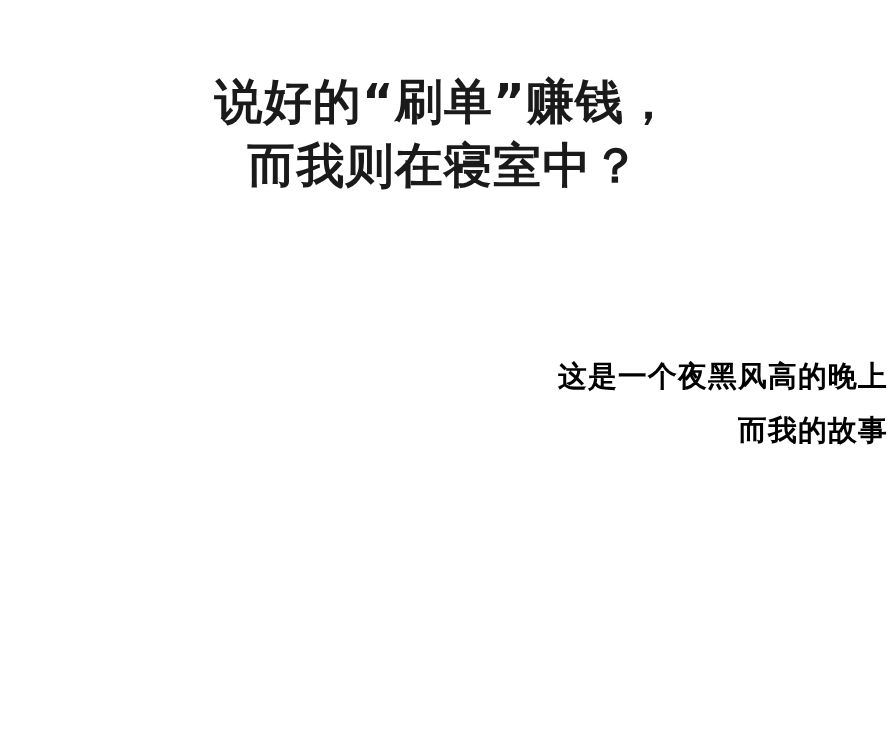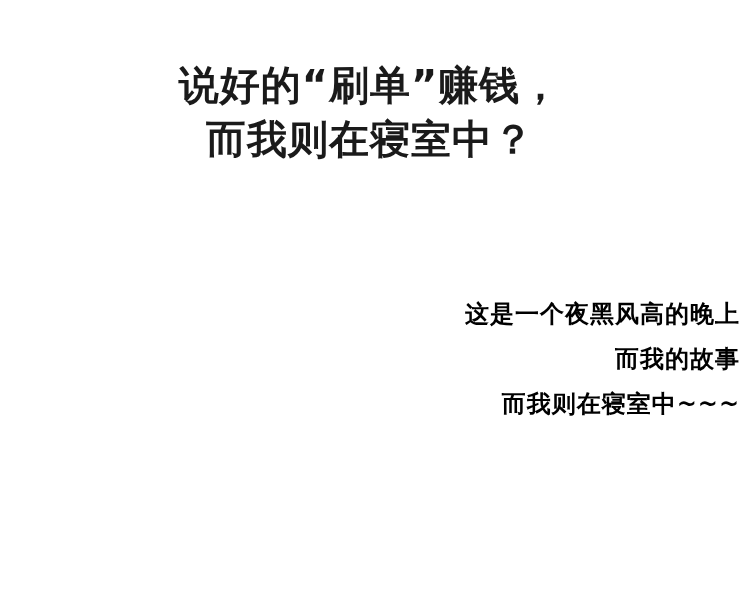--- a/index.html
+++ b/index.html
@@ -61,16 +61,15 @@
 <div class="page">
 
   <div class="headline">
     <span class="line">说好的“刷单”赚钱，</span>
     <span class="line">而我则在寝室中？</span>
   </div>
 
   <div class="body-text">
     <span class="line">这是一个夜黑风高的晚上</span>
     <span class="line">而我的故事</span>
-    <span class="line">而我则在寝室中~~~</span>
   </div>
 
 </div>
 
 </body></html>

